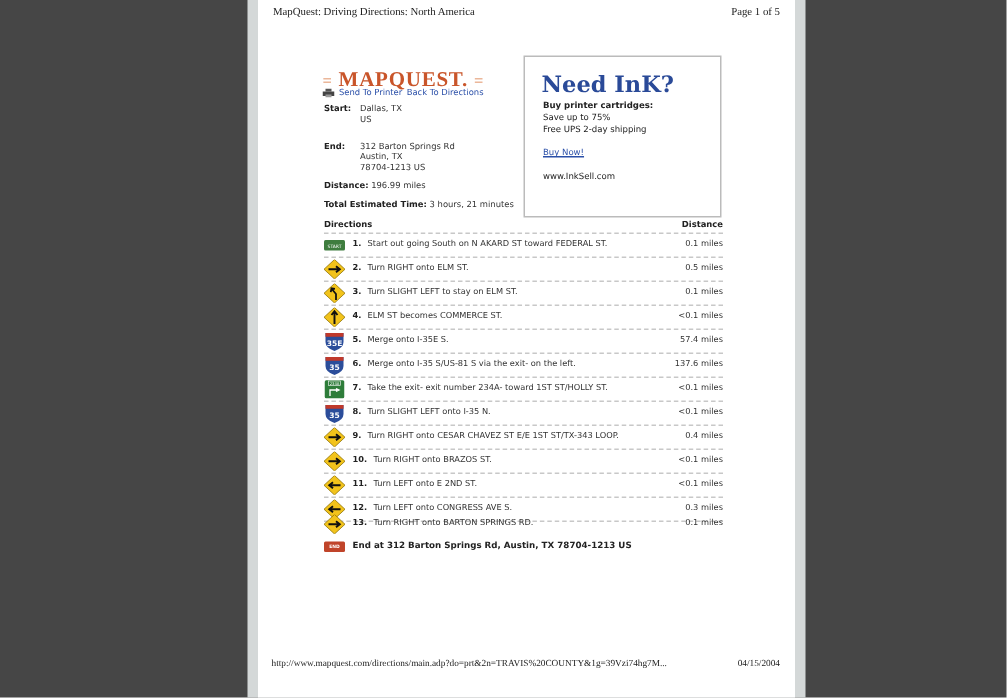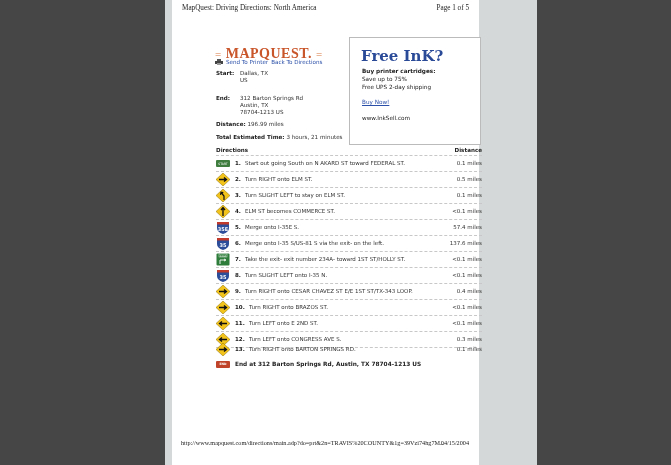--- a/index.html
+++ b/index.html
@@ -1,18 +1,18 @@
 <!DOCTYPE html>
 <html><head>
 <meta charset="utf-8">
 <style>
   html, body { margin:0; padding:0; }
   body { width:671px; height:465px; background:#464646; position:relative; overflow:hidden; font-family:"DejaVu Sans", sans-serif; }
   .frame { position:absolute; left:165px; top:0; width:372px; height:465px; background:#d4d8d8; }
-  .paper { position:absolute; left:172px; top:0; width:307px; height:465px; background:#ffffff; }
+  .paper { position:absolute; left:172px; top:0; width:358px; height:465px; background:#ffffff; }
   .hdr { position:absolute; top:4px; font-family:"Liberation Serif", serif; font-size:7.2px; color:#222; }
   .hdr-left { left:10px; }
   .hdr-right { right:10px; }
   .ftr { position:absolute; top:439px; font-family:"Liberation Serif", serif; font-size:6.2px; color:#222; white-space:nowrap; }
   .ftr-url { left:9px; }
   .ftr-date { right:10px; }
 
   .logo { position:absolute; left:43px; top:46px; font-family:Liberation Serif, serif; font-weight:bold; font-size:14px; color:#c9552a; letter-spacing:0.5px; }
   .logo-dash { color:#d9753f; font-weight:normal; font-size:11px; }
   .links { position:absolute; left:43px; top:59px; font-size:5.6px; color:#2a4fa8; display:flex; align-items:center; gap:3px; }
@@ -81,21 +81,21 @@
     <b>Distance:</b>
     <span>196.99 miles</span>
   </div>
 
   <div class="info" style="top:134px;">
     <b>Total Estimated Time:</b>
     <span>3 hours, 21 minutes</span>
   </div>
 
   <div class="ad">
-    <div class="ad-title">Free InK?</div>
+    <div class="ad-title">Need InK?</div>
     <div class="ad-line ad-bold" style="top:30px;">Buy printer cartridges:</div>
     <div class="ad-line" style="top:38px;">Save up to 75%</div>
     <div class="ad-line" style="top:46px;">Free UPS 2-day shipping</div>
     <div class="ad-line ad-link" style="top:61px;">Buy Now!</div>
     <div class="ad-line" style="top:77px;">www.InkSell.com</div>
   </div>
 
   <div class="dir-head">
     <span>Directions</span>
     <span class="dist">Distance</span>

